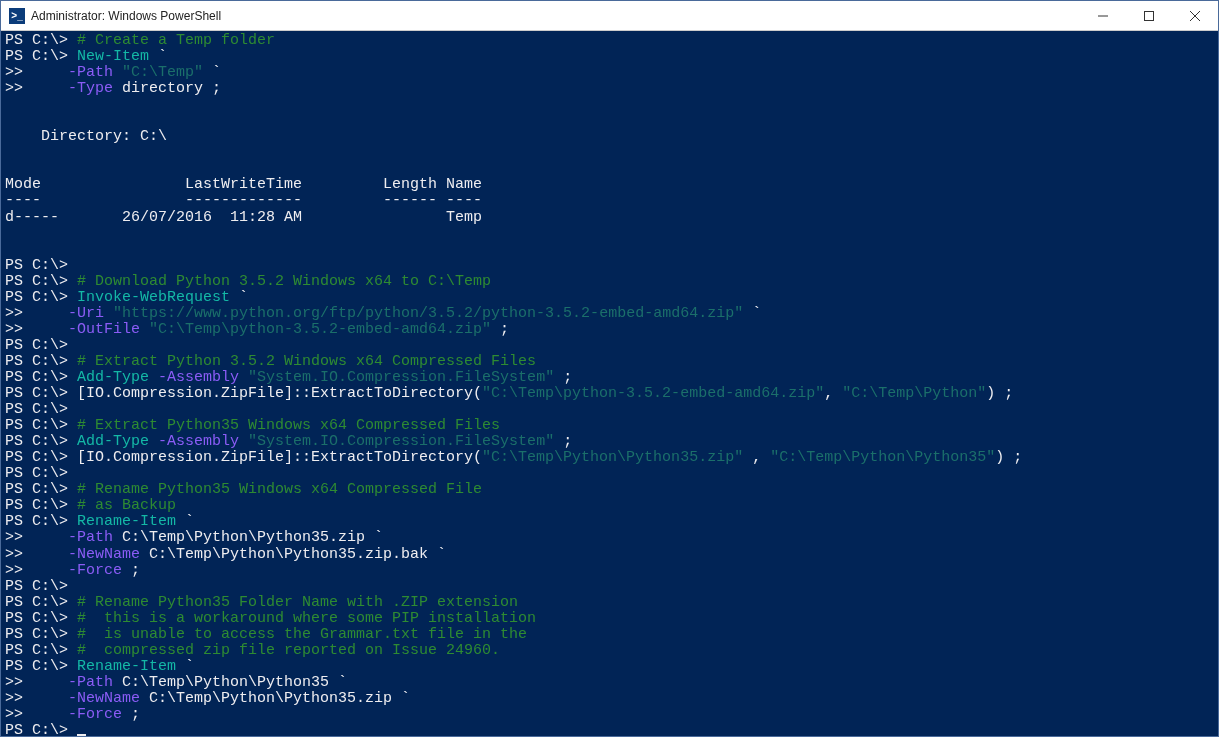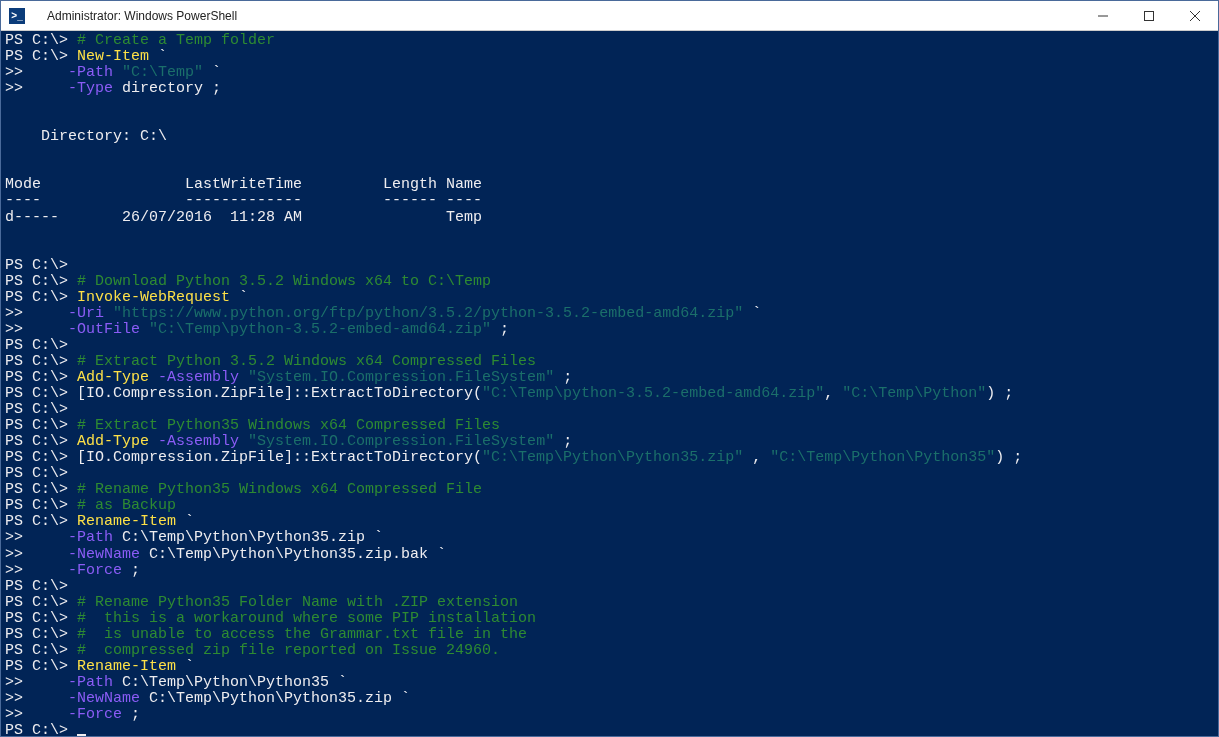--- a/index.html
+++ b/index.html
@@ -27,21 +27,21 @@
   user-select:none;
 }
 .titlebar .icon{
   width:16px;height:16px;
   margin:0 6px 0 8px;
   background:#0b3c7a;
   font-size:10px;font-weight:bold;
   color:#fff;
   display:flex;align-items:center;justify-content:center;
 }
-.titlebar .title{flex:0 0 auto;margin-left:16px;}
+.titlebar .title{flex:0 0 auto;}
 .titlebar .spacer{flex:1 1 auto;}
 .winbtn{
   width:46px;height:30px;
   display:flex;align-items:center;justify-content:center;
   color:#333;font-family:Consolas,monospace;font-size:12px;
 }
 .winbtn svg{width:10px;height:10px;stroke:#333;stroke-width:1;fill:none;}
 
 .terminal{
   flex:1 1 auto;
@@ -49,21 +49,21 @@
   color:#eeedf0;
   padding:2px 4px 0 4px;
   line-height:1.07;
   white-space:pre;
   overflow:hidden;
   letter-spacing:0px;
 }
 .line{white-space:pre;}
 .pr{color:#eeedf0;}        
 .cmt{color:#2e8b32;}       
-.cmd{color:#fde047;}       
+.cmd{color:#14b8a6;}       
 .par{color:#8b5cf6;}       
 .str{color:#1b6f6a;}       
 .cursor{
   display:inline-block;width:9px;height:3px;
   background:#eeedf0;vertical-align:bottom;
   margin-bottom:2px;
 }
 </style>
 </head>
 <body>

